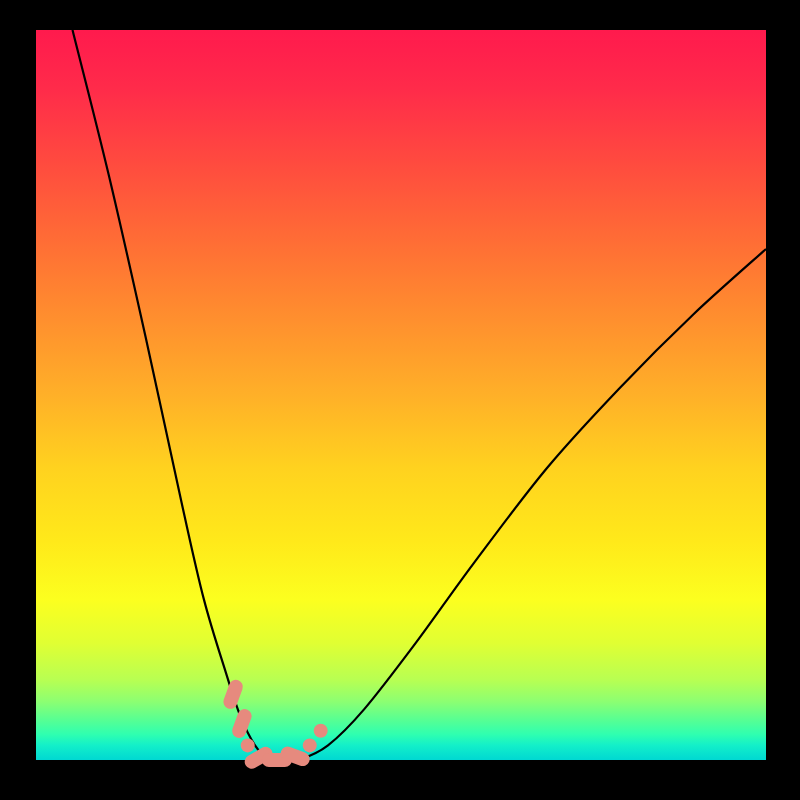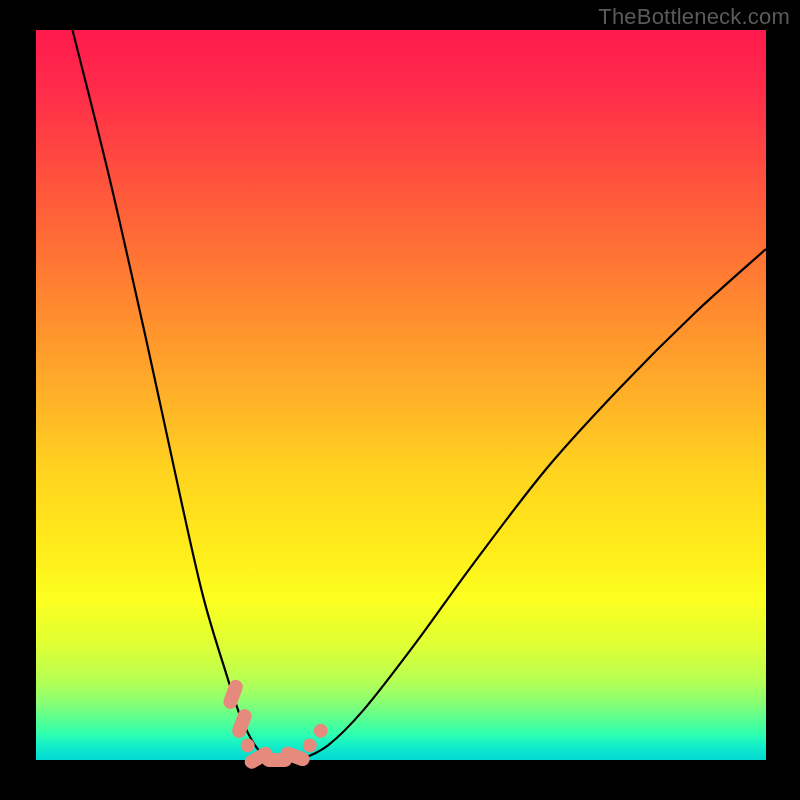--- a/index.html
+++ b/index.html
@@ -73,21 +73,20 @@
   .marker-pill {
     fill: #e68a7e;
     stroke: none;
   }
 </style>
 </head>
 <body>
 
 <div class="frame">
 
-  <div class="watermark">TheBottleneck.com</div>
 
   <div class="plot">
     <svg class="curve" viewBox="0 0 730 730" preserveAspectRatio="none">
       <path id="curve-path" class="curve-path" d="M 36.5,0 C 42.583333333333336,24.333333333333332 60.833333333333336,94.9 73,146 C 85.16666666666667,197.1 97.33333333333333,251.85000000000002 109.5,306.6 C 121.66666666666667,361.35 136.26666666666665,430.7 146,474.5 C 155.73333333333335,518.3 160.6,541.4166666666666 167.9,569.4 C 175.20000000000002,597.3833333333333 183.71666666666667,622.9333333333333 189.8,642.4 C 195.88333333333335,661.8666666666667 199.53333333333333,674.0333333333334 204.4,686.2 C 209.26666666666668,698.3666666666667 214.13333333333333,708.1 219,715.4 C 223.86666666666667,722.6999999999999 228.73333333333332,727.5666666666666 233.6,730 C 238.46666666666667,732.4333333333334 243.33333333333334,730 248.20000000000002,730 C 253.0666666666667,730 255.5,732.4333333333334 262.8,730 C 270.1,727.5666666666666 281.05,723.9166666666666 292,715.4 C 302.95,706.8833333333333 313.9,695.9333333333333 328.5,678.9 C 343.1,661.8666666666667 361.35,637.5333333333334 379.6,613.2 C 397.85,588.8666666666667 416.1,562.1 438,532.9 C 459.9,503.7 486.66666666666663,467.2 510.99999999999994,438 C 535.3333333333333,408.8 559.6666666666666,383.25 584,357.7 C 608.3333333333334,332.15 632.6666666666666,307.81666666666666 657,284.7 C 681.3333333333334,261.5833333333333 717.8333333333334,229.95000000000005 730,219.00000000000006"></path>
       <g id="markers">
           <rect x="182.10000000000002" y="657.3" width="30" height="14" rx="7" class="marker-pill" transform="rotate(-70 197.10000000000002 664.3)"></rect>
           <rect x="190.85999999999999" y="686.5" width="30" height="14" rx="7" class="marker-pill" transform="rotate(-70 205.85999999999999 693.5)"></rect>
           <circle cx="211.7" cy="715.4" r="7" class="marker"></circle>
           <rect x="207.65" y="720.81" width="30" height="14" rx="7" class="marker-pill" transform="rotate(-30 222.65 727.81)"></rect>
           <rect x="225.9" y="723" width="30" height="14" rx="7" class="marker-pill" transform="rotate(0 240.9 730)"></rect>

